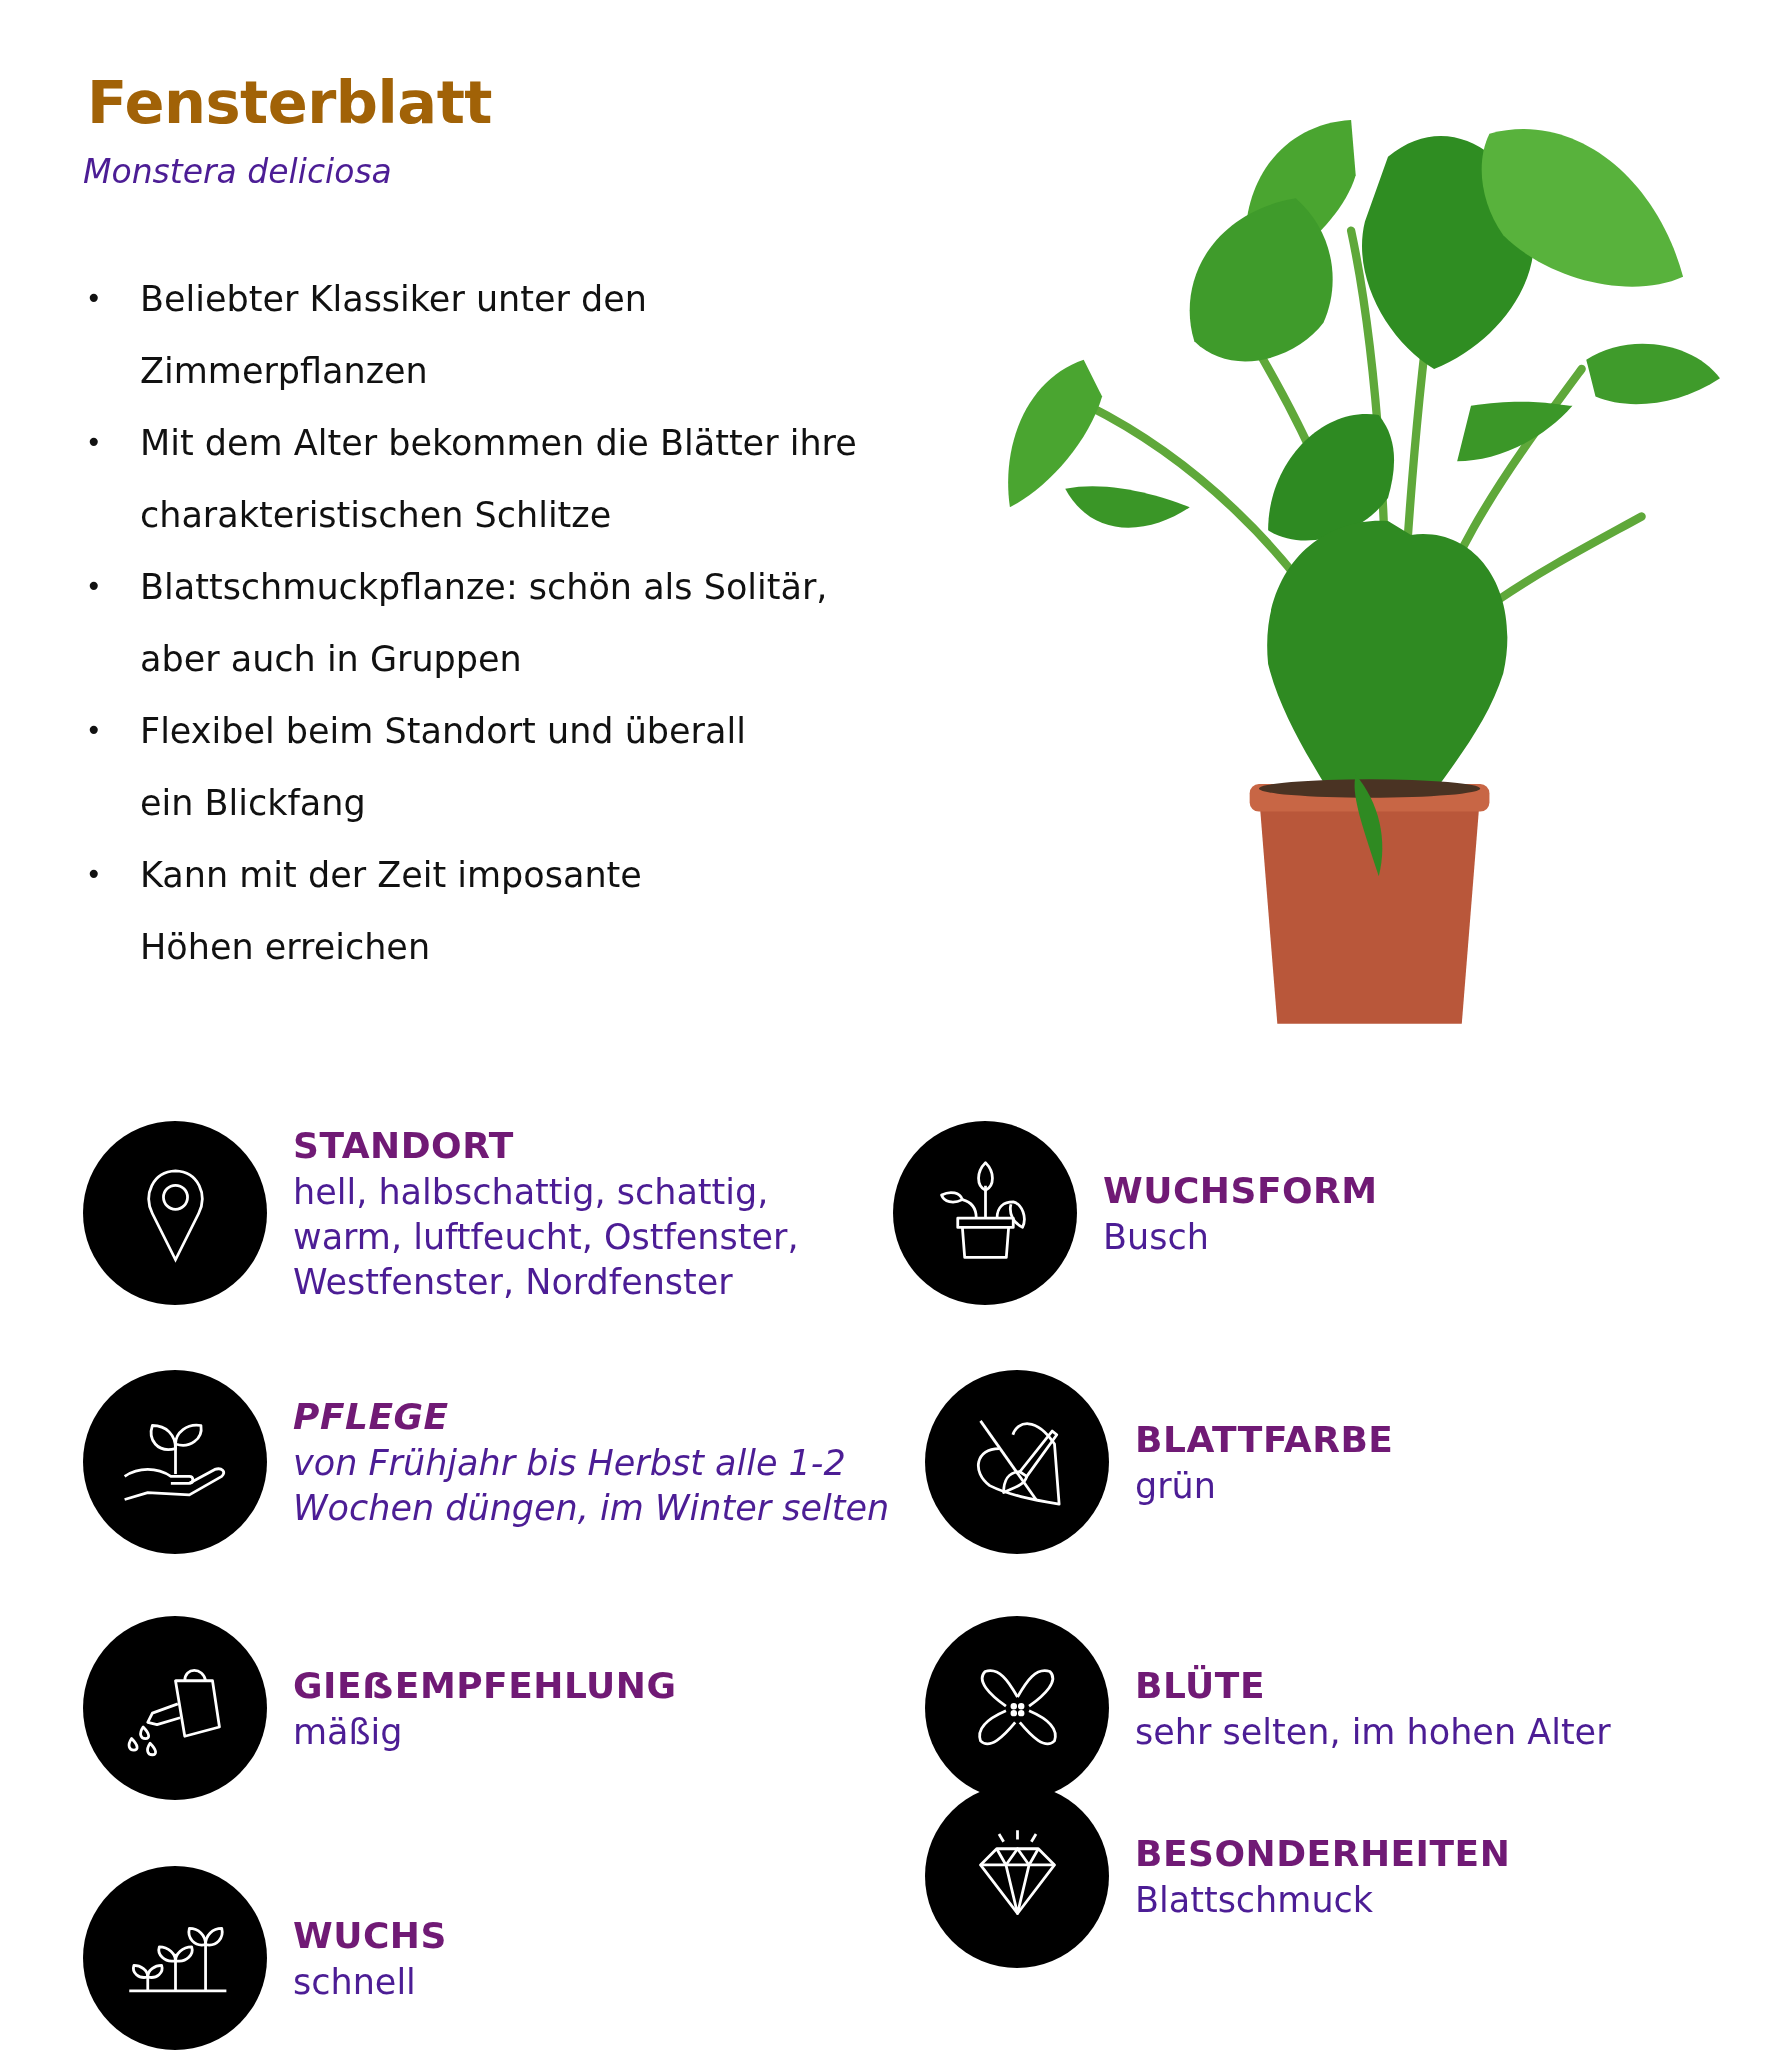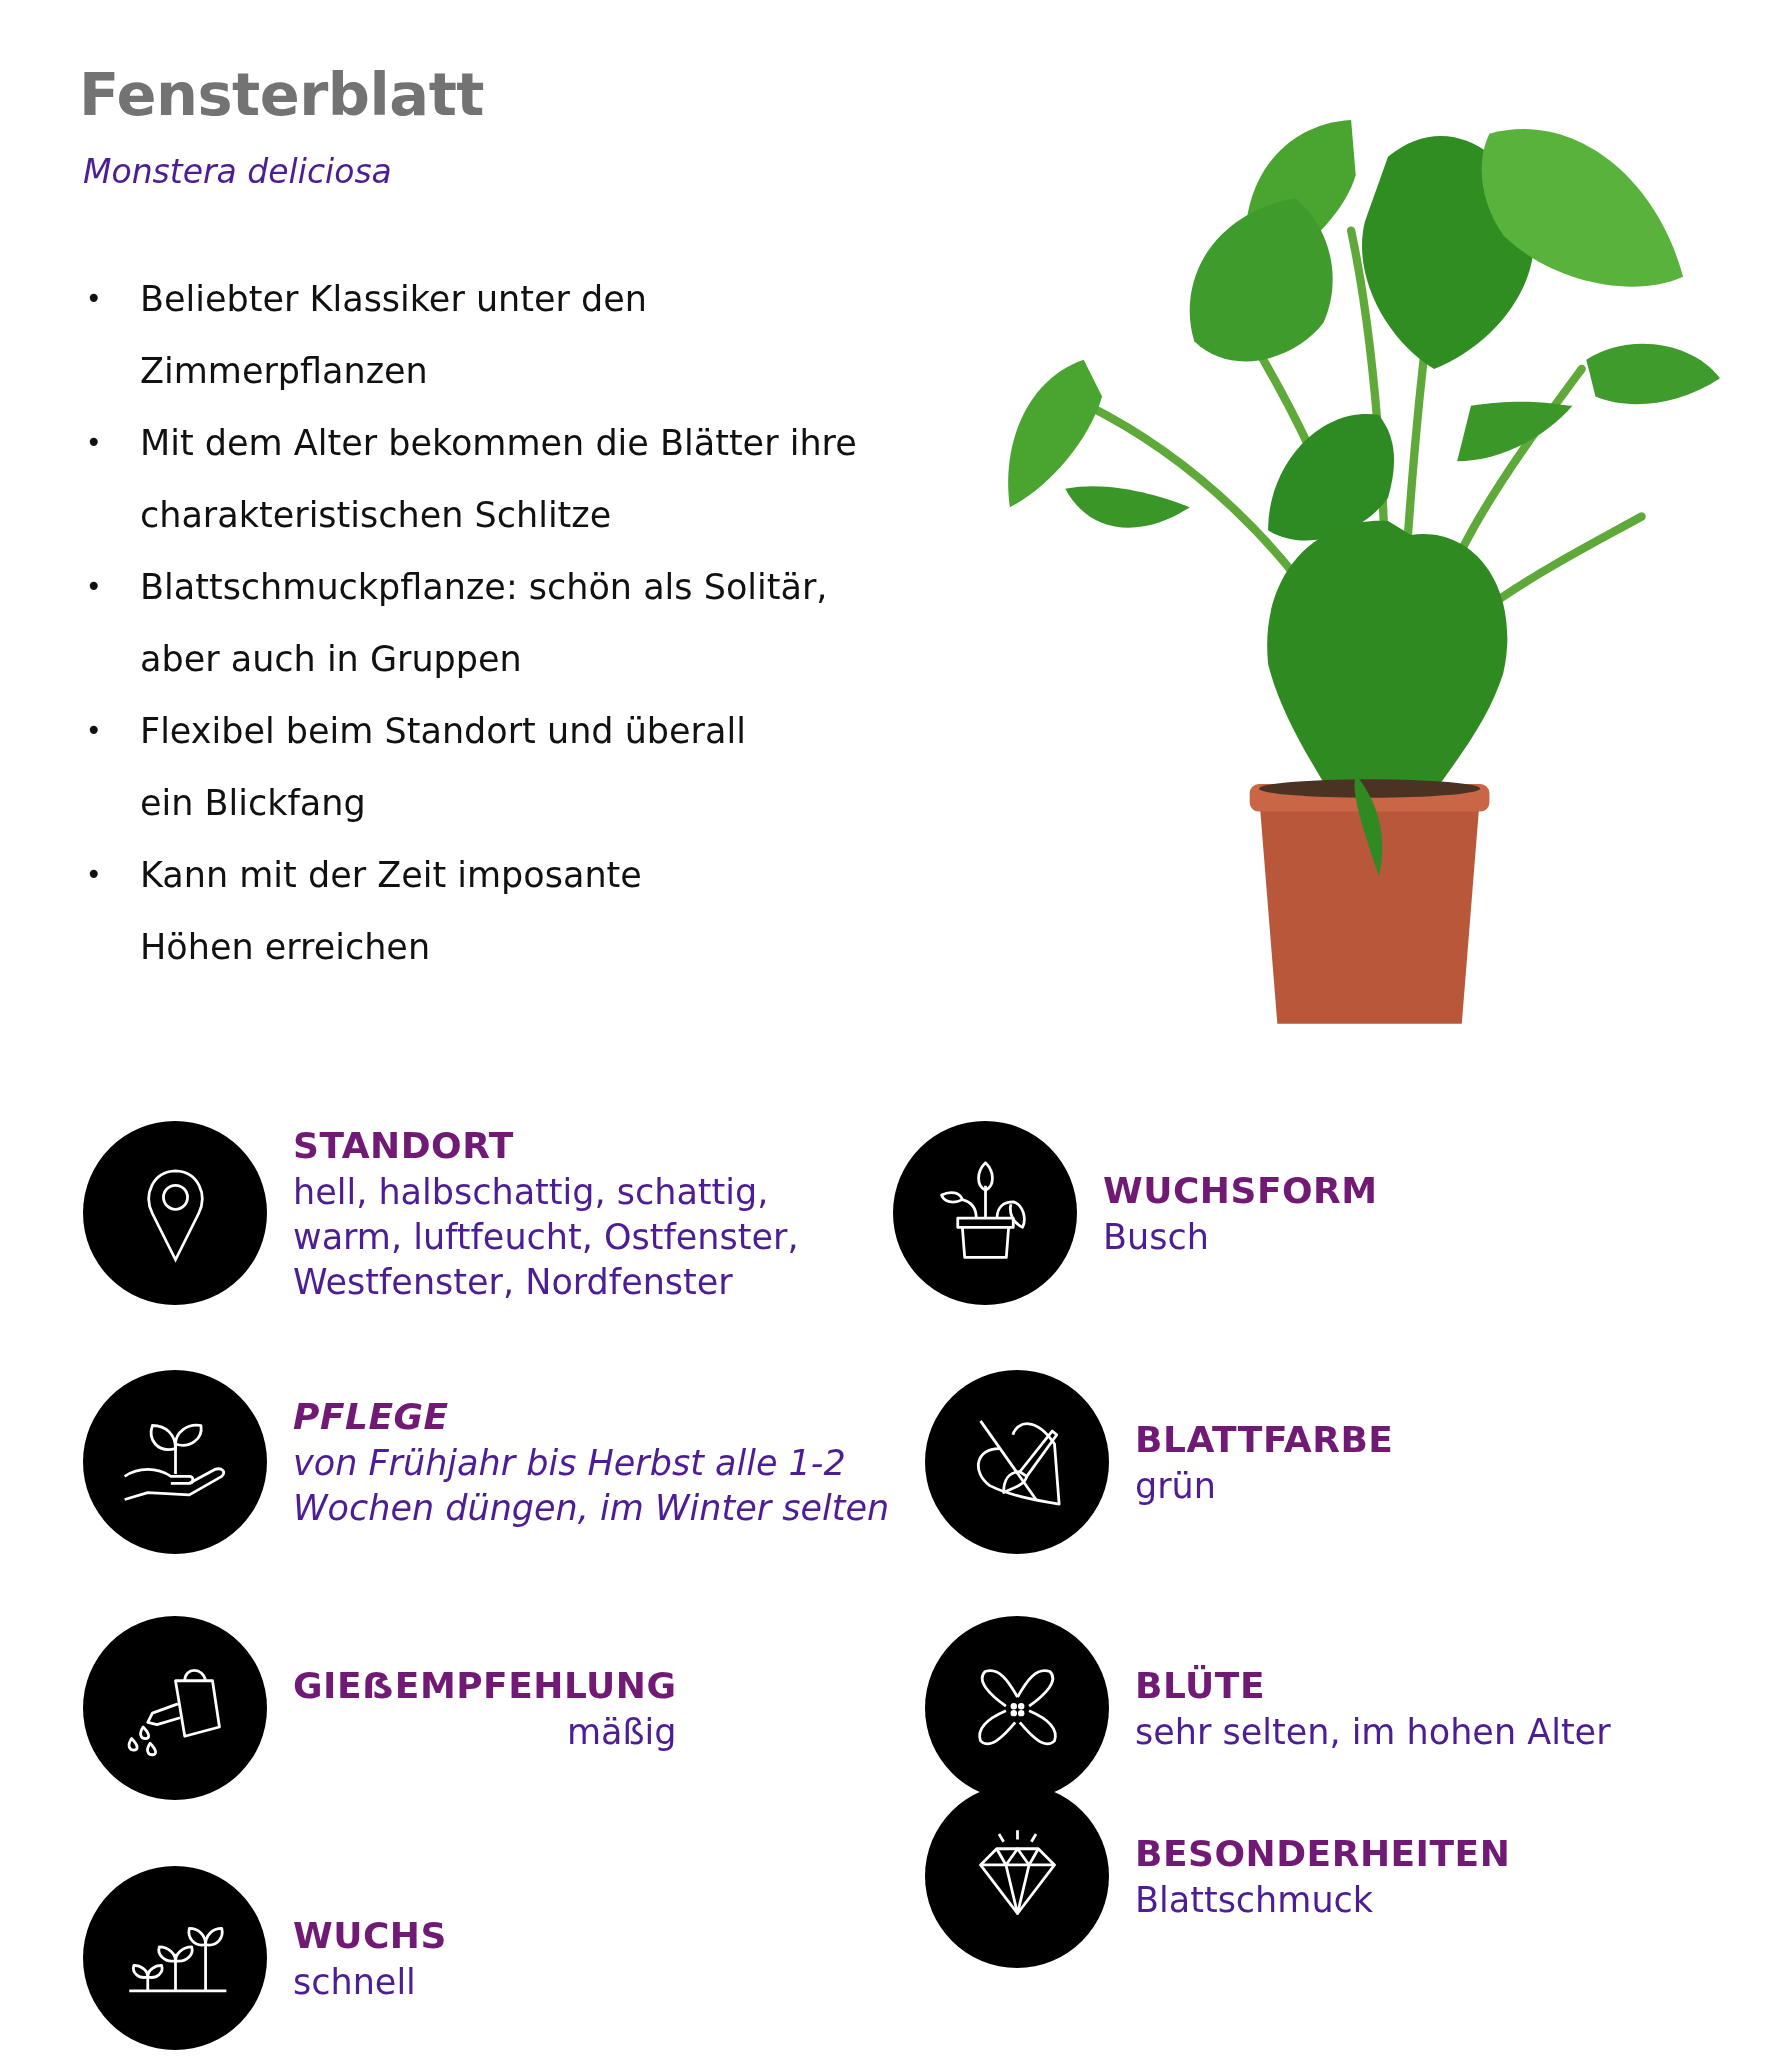--- a/index.html
+++ b/index.html
@@ -1,19 +1,19 @@
 <!DOCTYPE html>
 <html style="font-size:7.4px"><head>
 <meta charset="utf-8">
 <style>
   html, body { margin: 0; padding: 0; background: #ffffff; }
   body { width: 1771px; height: 2066px; position: relative; overflow: hidden;
          font-family: "DejaVu Sans", "Liberation Sans", sans-serif; color: #111; }
   .title { position: absolute; left: 79px; top: 60px; font-size: 59px; font-weight: bold;
-           color: #737373; letter-spacing: -0.5px; margin: 0; }
+           color: #a16207; letter-spacing: -0.5px; margin: 8px; }
   .subtitle { position: absolute; left: 83px; top: 152px; font-size: 33px; font-style: italic;
               color: #4c1d95; margin: 0; }
   .bullets { position: absolute; left: 81px; top: 263px; width: 807px; margin: 0; padding: 0; list-style: none; }
   .bullets li { position: relative; padding-left: 59px; font-size: 35px; line-height: 72px; color: #111; }
   .bullets li .dot { position: absolute; left: 4.6px; top: 0; font-size: 28px; }
   .plant { position: absolute; left: 973px; top: 83px; width: 747px; height: 950px; }
   .grid { position: absolute; left: 0; top: 0; width: 1771px; height: 2066px; }
   .feature { position: absolute; width: 830px; height: 194px; }
   .feature .circle { position: absolute; left: 0; top: 0; width: 184px; height: 184px; border-radius: 50%; background: #000; }
   .feature .circle svg { position: absolute; left: 37px; top: 37px; width: 111px; height: 111px; }
@@ -92,21 +92,21 @@
         <path d="M120 80 C 150 90, 180 70, 175 40 C 145 35, 120 55, 120 80 Z"></path>
       </svg>
     </div>
     <div class="text">
       <div class="head">PFLEGE</div>
       <div class="val">von Frühjahr bis Herbst alle 1-2
 Wochen düngen, im Winter selten</div>
     </div>
   </div>
 
-  <div class="feature" style="left:83px; top:1616px;text-align:right;">
+  <div class="feature" style="left:83px; top:1616px;">
     <div class="circle">
       <svg viewBox="0 0 240 240" fill="none" stroke="#fff" stroke-width="6" stroke-linejoin="round">
         <path d="M120 60 L 200 60 L 215 160 L 140 180 Z"></path>
         <path d="M140 60 C 140 30, 180 30, 185 60"></path>
         <path d="M125 110 L 70 130 L 60 150 L 80 155 L 130 140"></path>
         <path d="M50 160 C 40 175, 45 185, 55 185 C 65 185, 65 175, 50 160 Z"></path>
         <path d="M25 185 C 15 200, 20 210, 30 210 C 40 210, 40 200, 25 185 Z"></path>
         <path d="M65 195 C 55 210, 60 220, 70 220 C 80 220, 80 210, 65 195 Z"></path>
       </svg>
     </div>

